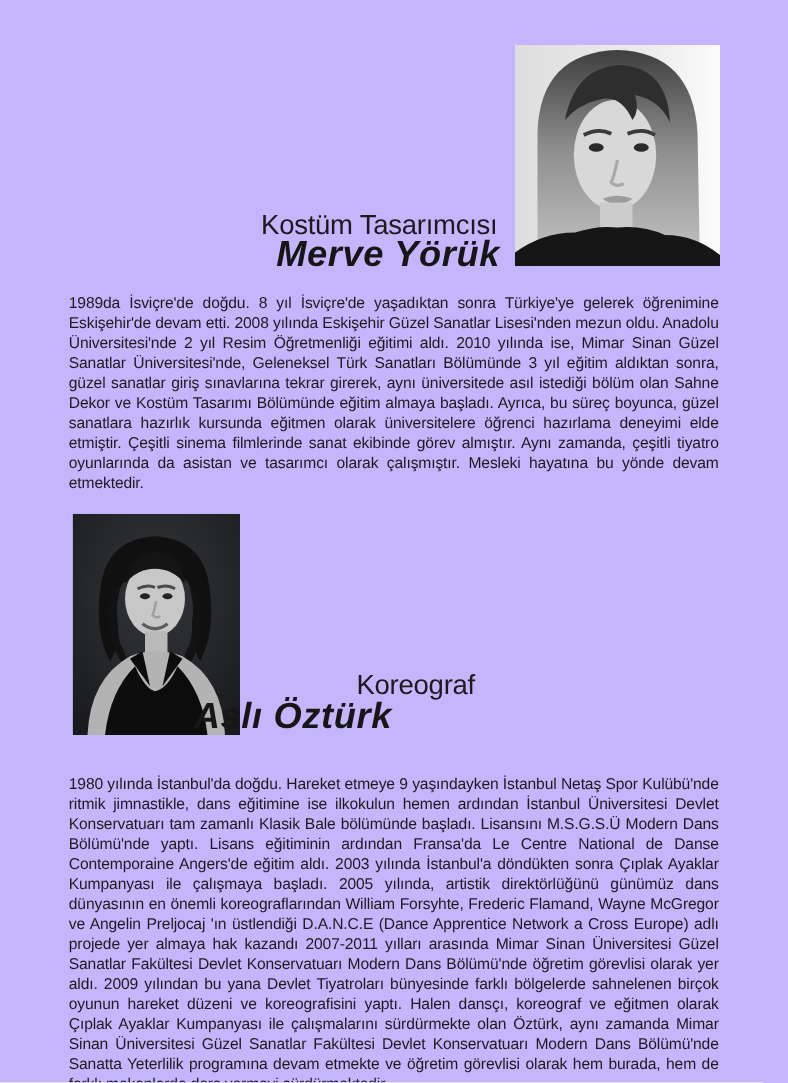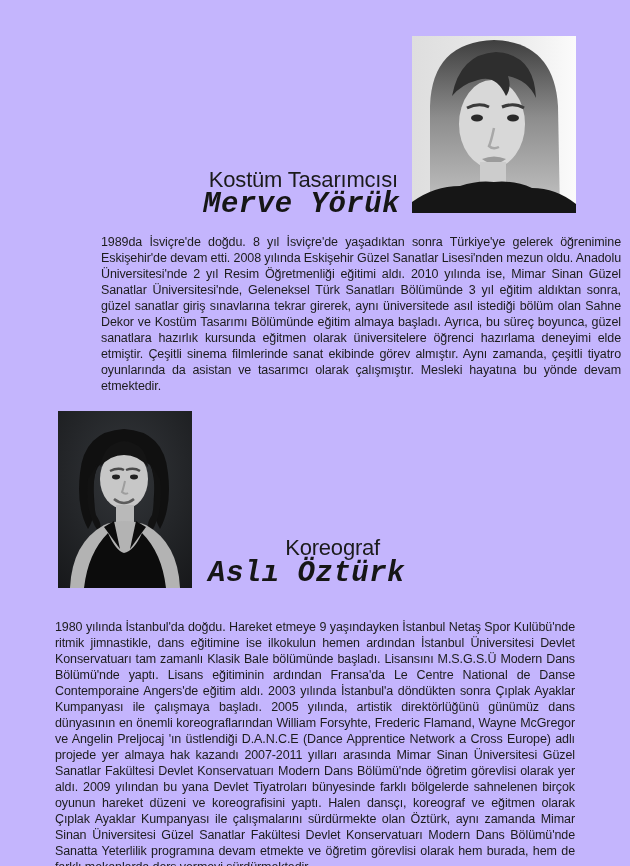--- a/index.html
+++ b/index.html
@@ -20,46 +20,46 @@
     position:absolute;
     font-size:22px;
     line-height:22px;
     font-weight:500;
     letter-spacing:-0.2px;
     color:#1b1b1b;
     white-space:nowrap;
   }
   .name {
     position:absolute;
-    font-family:Liberation Mono, monospace;
+    font-family:Liberation Sans, sans-serif;
     font-style:italic;
     font-weight:600;
     font-size:29px;
     line-height:31px;
     letter-spacing:0.5px;
     color:#161616;
     white-space:nowrap;
   }
   .role-1 { left:100px; top:169px; width:298px; text-align:right; }
   .name-1 { left:100px; top:189px; width:300px; text-align:right; }
   .role-2 { left:180px; top:537px; width:200px; text-align:right; }
-  .name-2 { left:155px; top:558px; width:250px; text-align:right; }
+  .name-2 { left:155px; top:558px; width:250px; text-align:left; }
 
   .bio {
     position:absolute;
     left:55px;
     width:520px;
     margin:0;
     font-size:12.5px;
     line-height:16px;
     letter-spacing:-0.1px;
     text-align:justify;
     color:#1c1c1c;
   }
-  .bio-1 { top:234px;margin-left:46px; }
+  .bio-1 { top:234px; }
   .bio-2 { top:619px; }
 </style>
 </head>
 <body>
 
 <div class="page">
 
   <section>
 
     <div class="photo photo-1">

